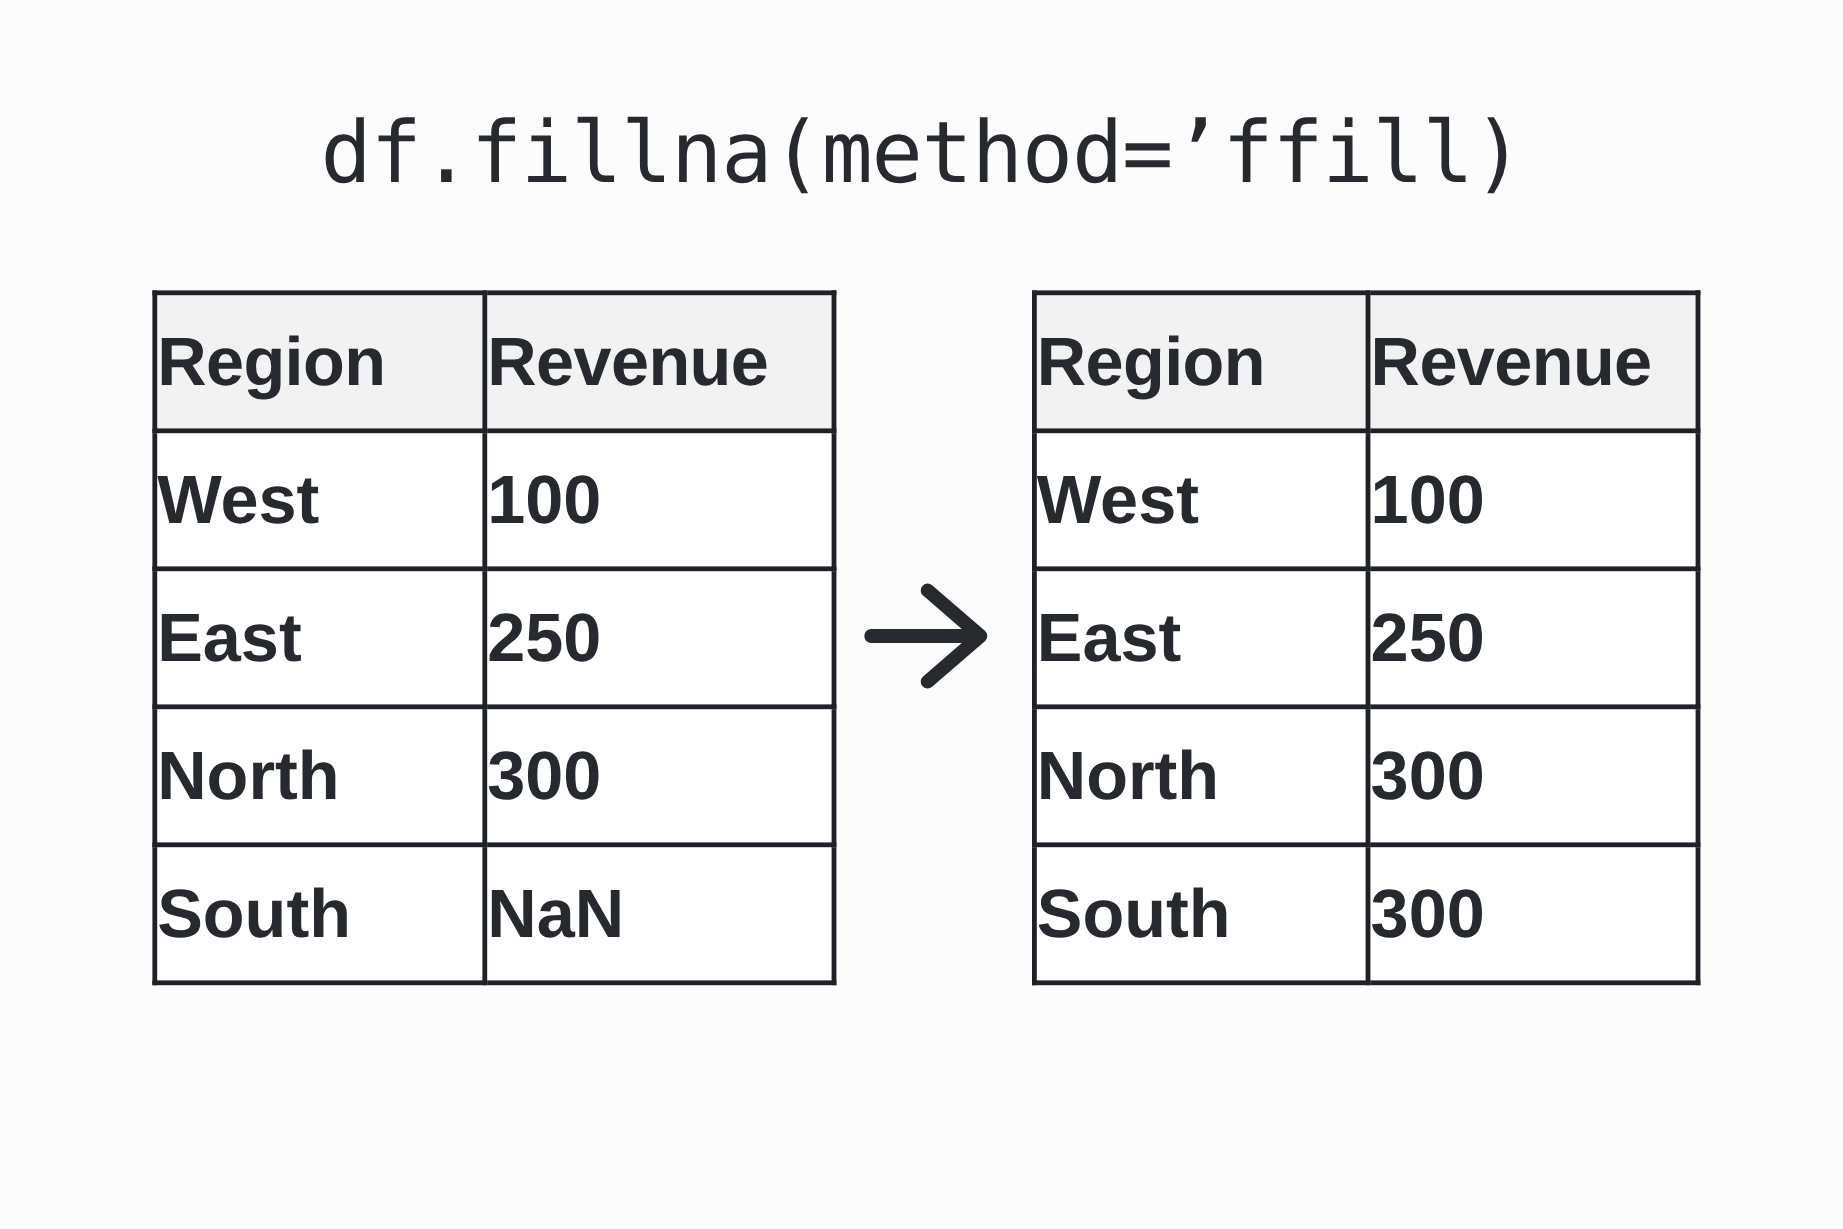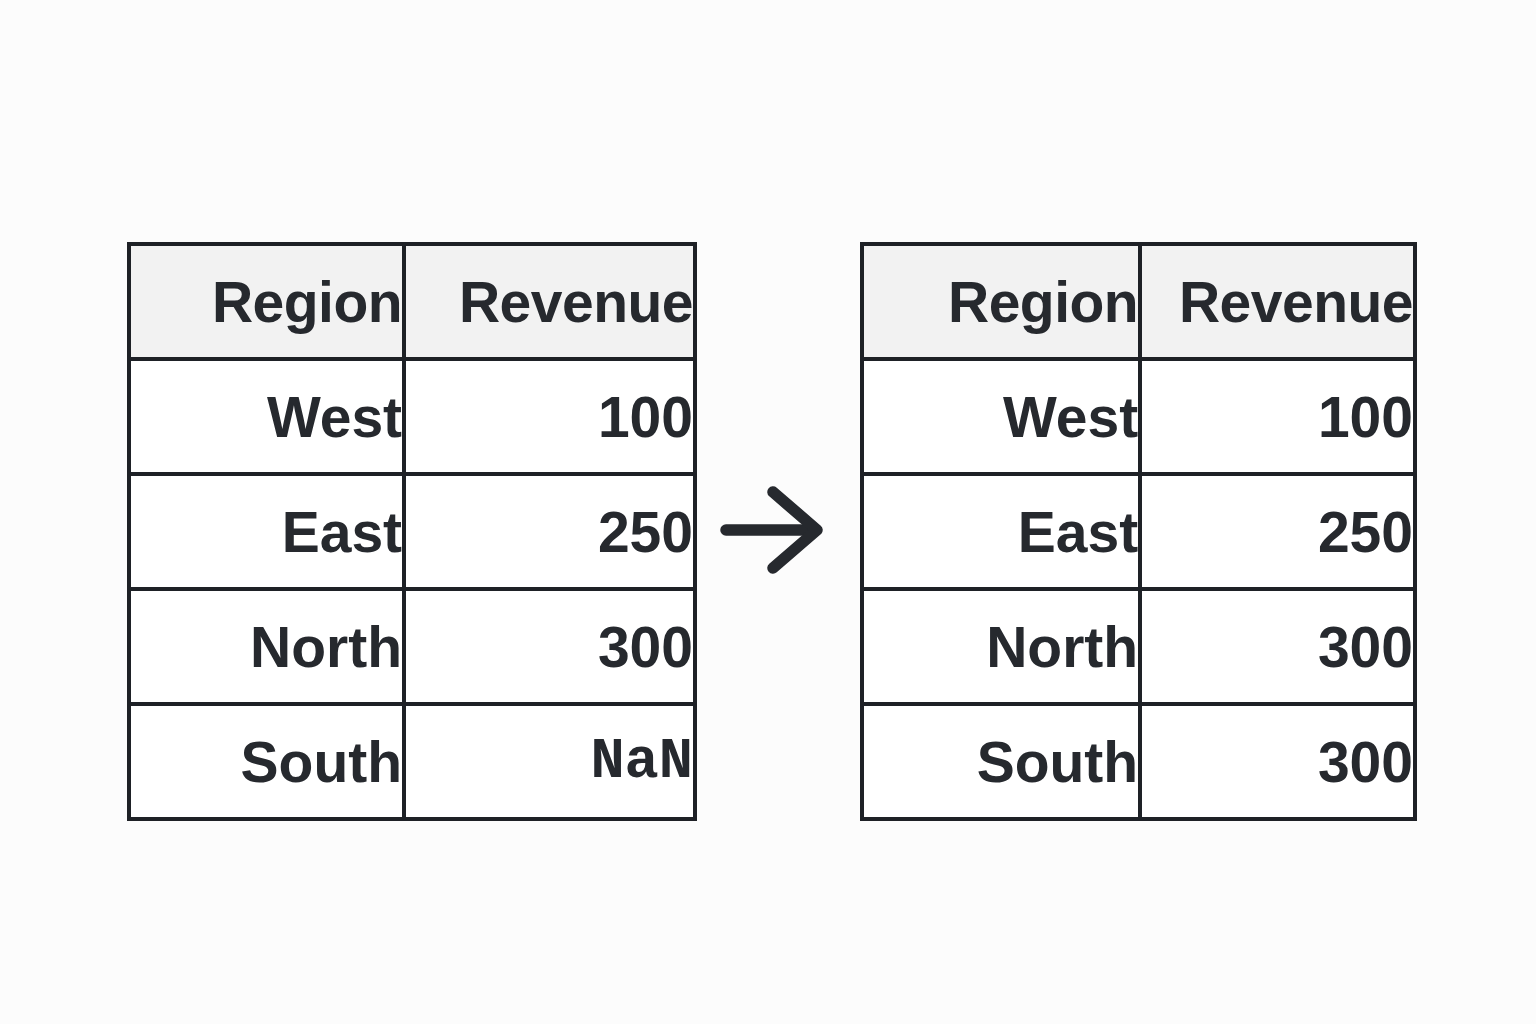--- a/index.html
+++ b/index.html
@@ -37,52 +37,53 @@
   table.tbl {
     position: absolute;
     border-collapse: collapse;
     table-layout: fixed;
     background: var(--cell_bg);
   }
   table.tbl-before { left: 127px; top: 242px; width: 570px; height: 578px; }
   table.tbl-after  { left: 860px; top: 242px; width: 557px; height: 578px; }
   .tbl th, .tbl td {
     border: 4px solid var(--border);
-    text-align: right;
+    text-align: left;
     vertical-align: middle;
     font-size: 57px;
     height: 115px;
     overflow: hidden;
   }
   .tbl th {
     background: var(--header_bg);
     font-weight: 700;
     letter-spacing: -0.5px;
   }
   .tbl td {
     background: var(--cell_bg);
     font-weight: 700;
   }
-  .tbl td.bold { font-weight: 700; font-family: Liberation Mono, monospace; }
+  .tbl td.bold { font-weight: 700; }
   .tbl-before th:first-child, .tbl-before td:first-child { width: 48.6%; }
   .tbl-after  th:first-child, .tbl-after  td:first-child { width: 50.3%; }
   .arrow {
     position: absolute;
     left: 713px;
     top: 477px;
     width: 132px;
     height: 106px;
   }
   .arrow svg { display: block; width: 100%; height: 100%; }
 </style>
 </head>
 <body>
 
 <div class="canvas">
 
+  <div class="title">df.fillna(method=’ffill)</div>
 
   <table class="tbl tbl-before">
       <thead>
         <tr>
           <th>Region</th>
           <th>Revenue</th>
         </tr>
       </thead>
       <tbody>
         <tr>

